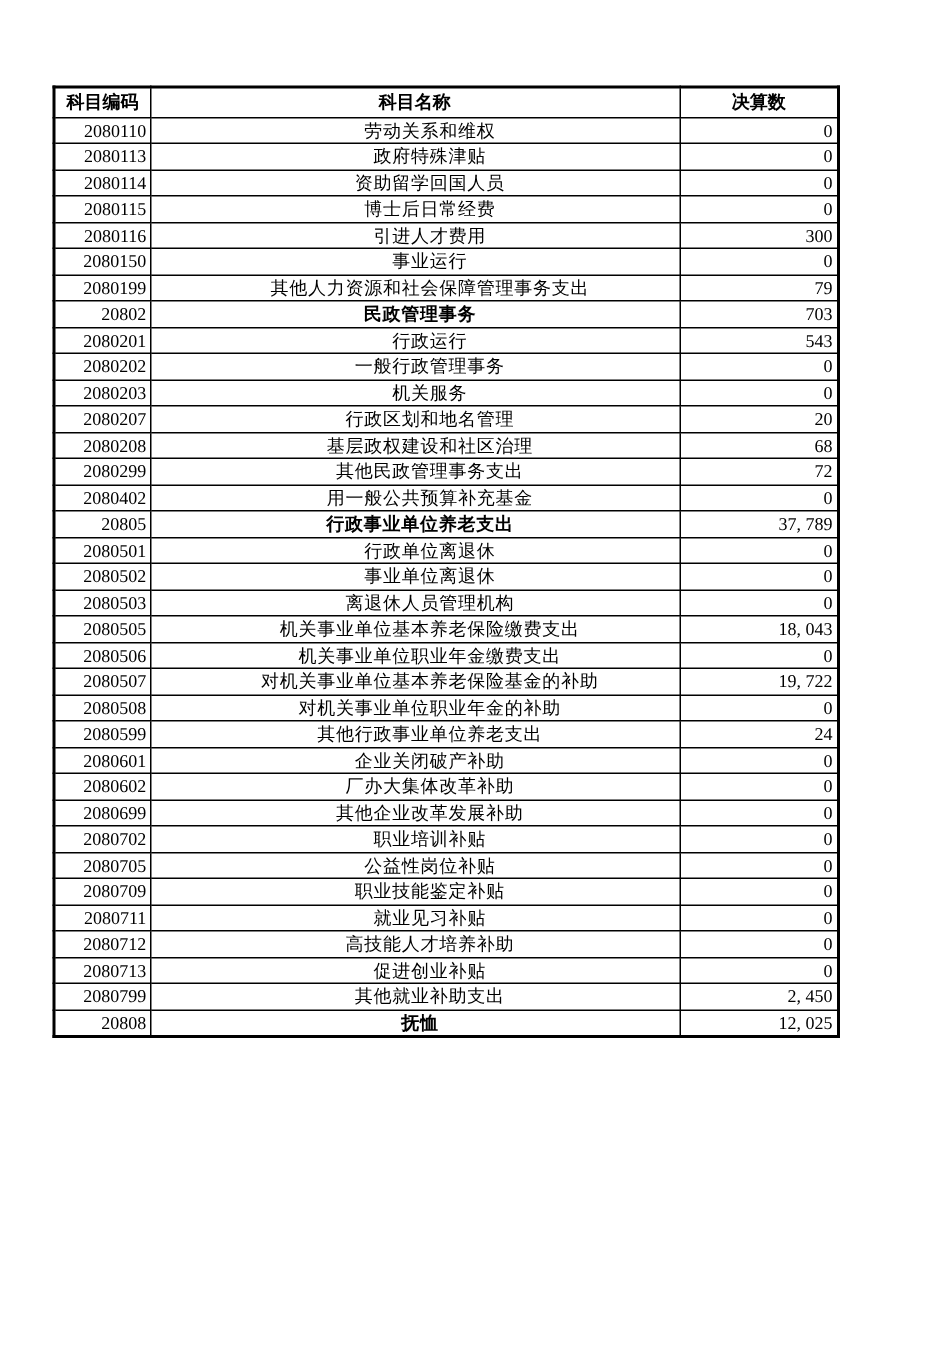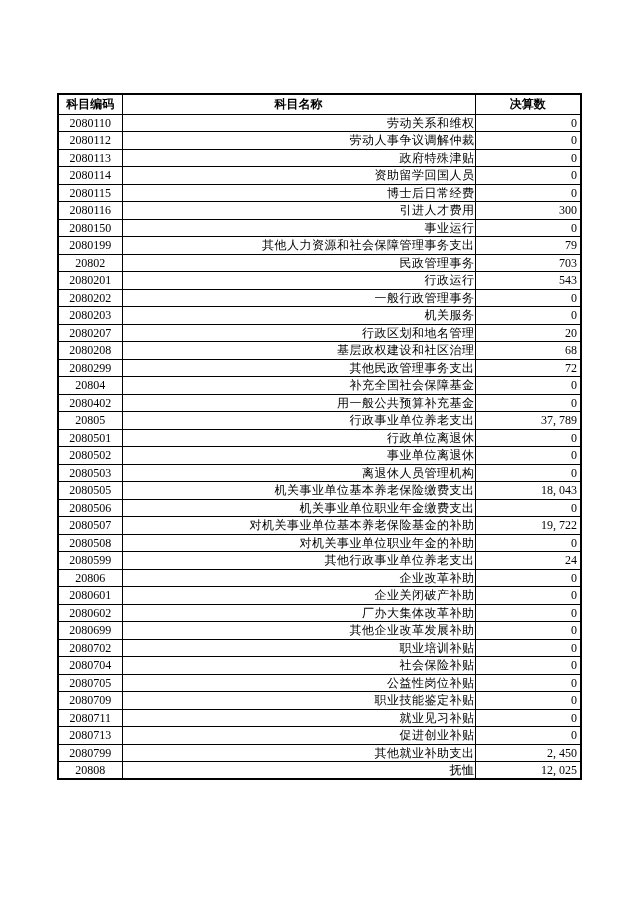--- a/index.html
+++ b/index.html
@@ -11,28 +11,27 @@
   }
   .page {
     position: relative;
     width: 634px;
     height: 897px;
     background: #ffffff;
     overflow: hidden;
   }
   .budget-table {
     position: absolute;
-    left: 57px;
+    left: 35px;
     top: 57px;
     width: 523px;
     border-collapse: collapse;
     table-layout: fixed;
     border: 2px solid #000000;
     background: #ffffff;
-    margin-top: 36px;
   }
   .budget-table col.col-code  { width: 64px; }
   .budget-table col.col-name  { width: 353px; }
   .budget-table col.col-value { width: 106px; }
   .budget-table th, .budget-table td {
     border: 1px solid #000000;
     font-size: 12px;
     line-height: 1;
     vertical-align: middle;
     overflow: hidden;
@@ -41,35 +40,35 @@
   .budget-table thead th {
     height: 20px;
     font-weight: bold;
     text-align: center;
     padding: 0 2px;
   }
   .budget-table tbody td {
     height: 17.5px;
   }
   td.code-cell {
-    text-align: center;
+    text-align: right;
     padding-left: 2px;
     padding-right: 2px;
   }
   td.name-cell {
-    text-align: right;
+    text-align: center;
     padding-left: 20px;
     letter-spacing: 0.5px;
   }
   td.value-cell {
     text-align: right;
     padding-right: 3px;
   }
   tr.bold-row td.name-cell {
-    font-weight: normal;
+    font-weight: bold;
     padding-left: 7px;
   }
 </style>
 </head>
 <body>
 
 <div class="page">
   <table class="budget-table">
     <colgroup>
       <col class="col-code">
@@ -84,25 +83,20 @@
       </tr>
     </thead>
     <tbody id="table-body">
 
     <tr>
           <td class="code-cell">2080110</td>
           <td class="name-cell">劳动关系和维权</td>
           <td class="value-cell">0</td>
         </tr>
         <tr>
-          <td class="code-cell">2080112</td>
-          <td class="name-cell">劳动人事争议调解仲裁</td>
-          <td class="value-cell">0</td>
-        </tr>
-        <tr>
           <td class="code-cell">2080113</td>
           <td class="name-cell">政府特殊津贴</td>
           <td class="value-cell">0</td>
         </tr>
         <tr>
           <td class="code-cell">2080114</td>
           <td class="name-cell">资助留学回国人员</td>
           <td class="value-cell">0</td>
         </tr>
         <tr>
@@ -153,25 +147,20 @@
         <tr>
           <td class="code-cell">2080208</td>
           <td class="name-cell">基层政权建设和社区治理</td>
           <td class="value-cell">68</td>
         </tr>
         <tr>
           <td class="code-cell">2080299</td>
           <td class="name-cell">其他民政管理事务支出</td>
           <td class="value-cell">72</td>
         </tr>
-        <tr class="bold-row">
-          <td class="code-cell">20804</td>
-          <td class="name-cell">补充全国社会保障基金</td>
-          <td class="value-cell">0</td>
-        </tr>
         <tr>
           <td class="code-cell">2080402</td>
           <td class="name-cell">用一般公共预算补充基金</td>
           <td class="value-cell">0</td>
         </tr>
         <tr class="bold-row">
           <td class="code-cell">20805</td>
           <td class="name-cell">行政事业单位养老支出</td>
           <td class="value-cell">37, 789</td>
         </tr>
@@ -208,25 +197,20 @@
         <tr>
           <td class="code-cell">2080508</td>
           <td class="name-cell">对机关事业单位职业年金的补助</td>
           <td class="value-cell">0</td>
         </tr>
         <tr>
           <td class="code-cell">2080599</td>
           <td class="name-cell">其他行政事业单位养老支出</td>
           <td class="value-cell">24</td>
         </tr>
-        <tr class="bold-row">
-          <td class="code-cell">20806</td>
-          <td class="name-cell">企业改革补助</td>
-          <td class="value-cell">0</td>
-        </tr>
         <tr>
           <td class="code-cell">2080601</td>
           <td class="name-cell">企业关闭破产补助</td>
           <td class="value-cell">0</td>
         </tr>
         <tr>
           <td class="code-cell">2080602</td>
           <td class="name-cell">厂办大集体改革补助</td>
           <td class="value-cell">0</td>
         </tr>
@@ -234,37 +218,37 @@
           <td class="code-cell">2080699</td>
           <td class="name-cell">其他企业改革发展补助</td>
           <td class="value-cell">0</td>
         </tr>
         <tr>
           <td class="code-cell">2080702</td>
           <td class="name-cell">职业培训补贴</td>
           <td class="value-cell">0</td>
         </tr>
         <tr>
-          <td class="code-cell">2080704</td>
-          <td class="name-cell">社会保险补贴</td>
-          <td class="value-cell">0</td>
-        </tr>
-        <tr>
           <td class="code-cell">2080705</td>
           <td class="name-cell">公益性岗位补贴</td>
           <td class="value-cell">0</td>
         </tr>
         <tr>
           <td class="code-cell">2080709</td>
           <td class="name-cell">职业技能鉴定补贴</td>
           <td class="value-cell">0</td>
         </tr>
         <tr>
           <td class="code-cell">2080711</td>
           <td class="name-cell">就业见习补贴</td>
+          <td class="value-cell">0</td>
+        </tr>
+        <tr>
+          <td class="code-cell">2080712</td>
+          <td class="name-cell">高技能人才培养补助</td>
           <td class="value-cell">0</td>
         </tr>
         <tr>
           <td class="code-cell">2080713</td>
           <td class="name-cell">促进创业补贴</td>
           <td class="value-cell">0</td>
         </tr>
         <tr>
           <td class="code-cell">2080799</td>
           <td class="name-cell">其他就业补助支出</td>

